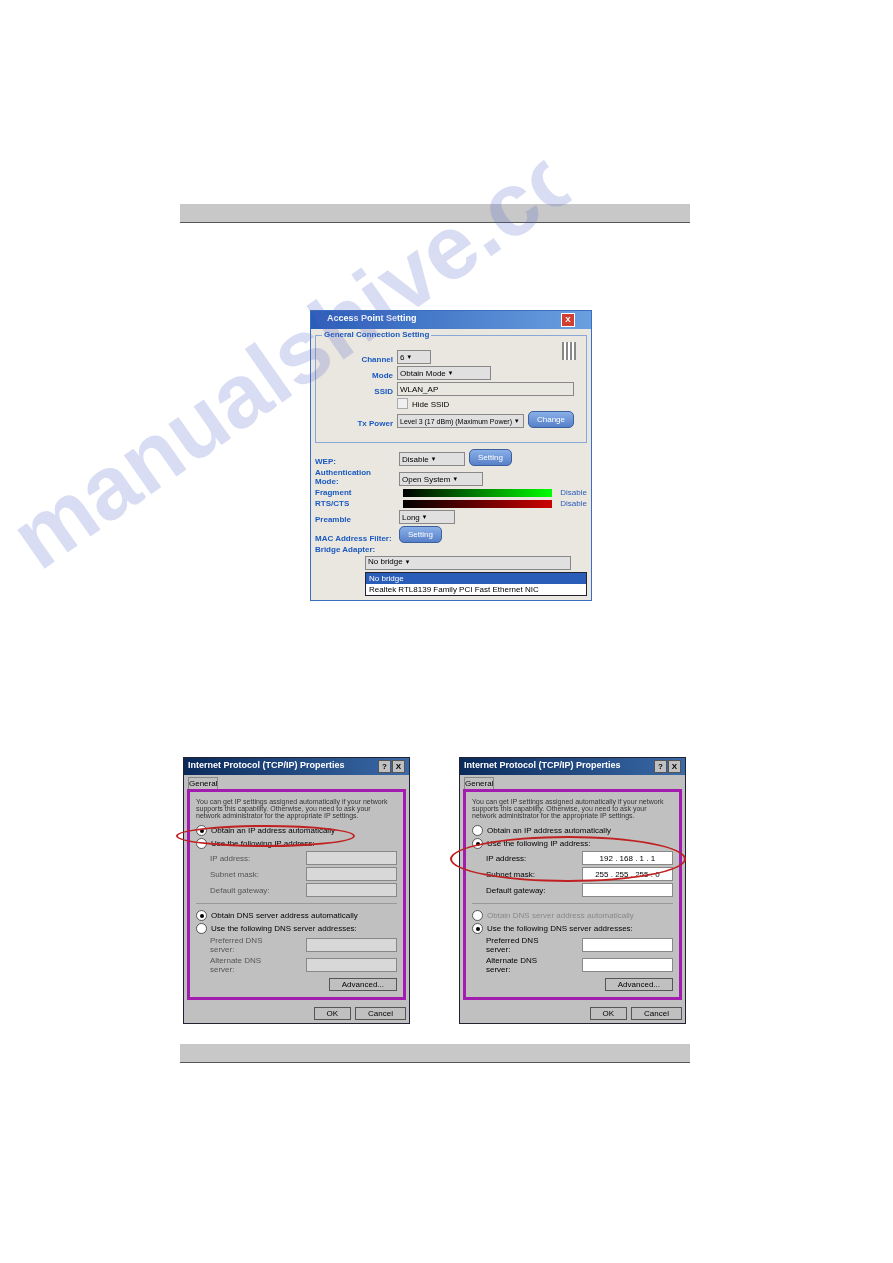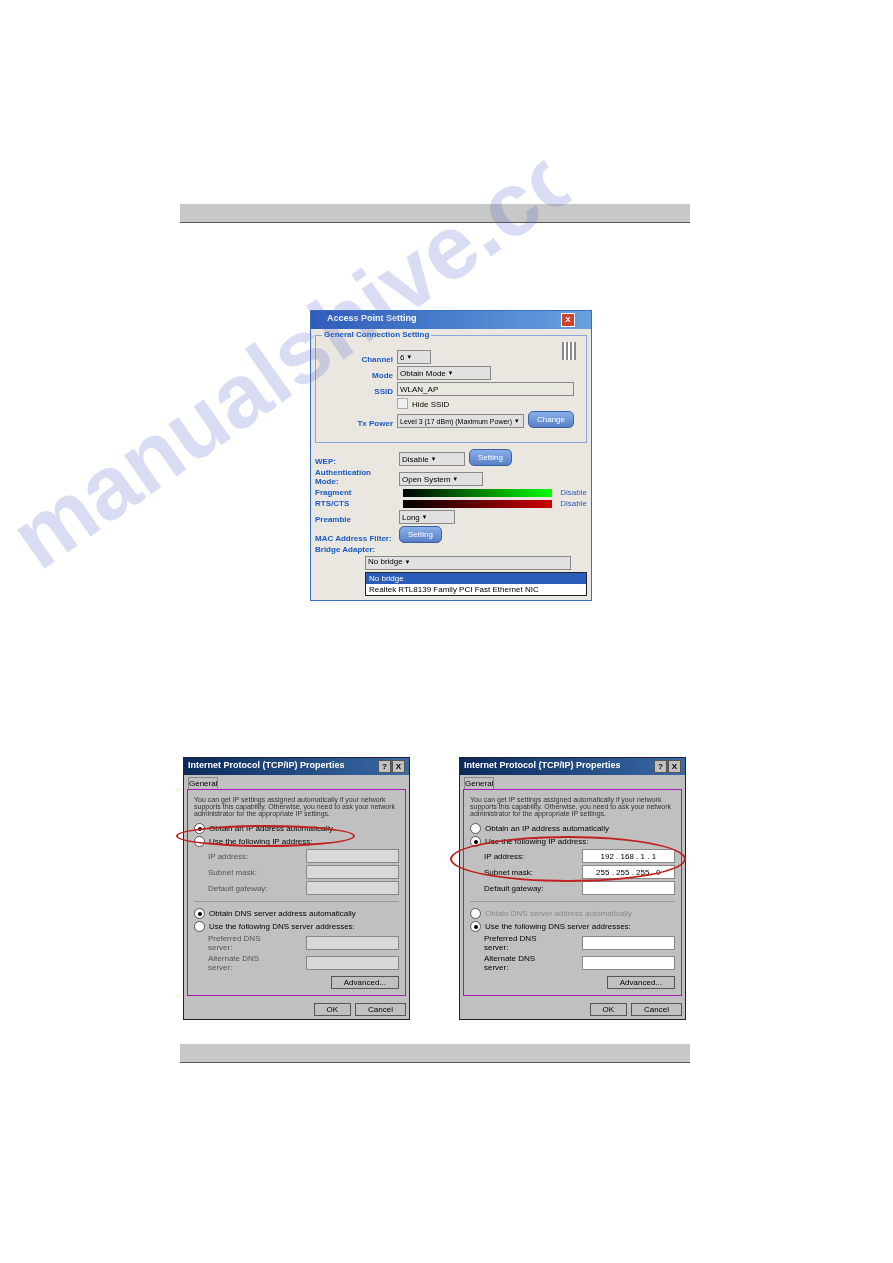--- a/index.html
+++ b/index.html
@@ -188,21 +188,21 @@
   .tab-strip { margin-top: 2px; padding-left: 4px; }
   .tab {
     display: inline-block;
     background: #c0c0c0;
     border: 1px solid #888;
     border-bottom: none;
     padding: 1px 0;
     font-size: 8px;
   }
   .tab-panel {
-    border: 1px solid #a21caf;
+    border: 3px solid #a21caf;
     margin: 0 3px 3px 3px;
     padding: 6px;
     background: #c0c0c0;
   }
   .desc { font-size: 7px; color: #333; margin-bottom: 6px; }
   .radio-row {
     display: flex;
     align-items: center;
     gap: 4px;
     margin: 2px 0;

